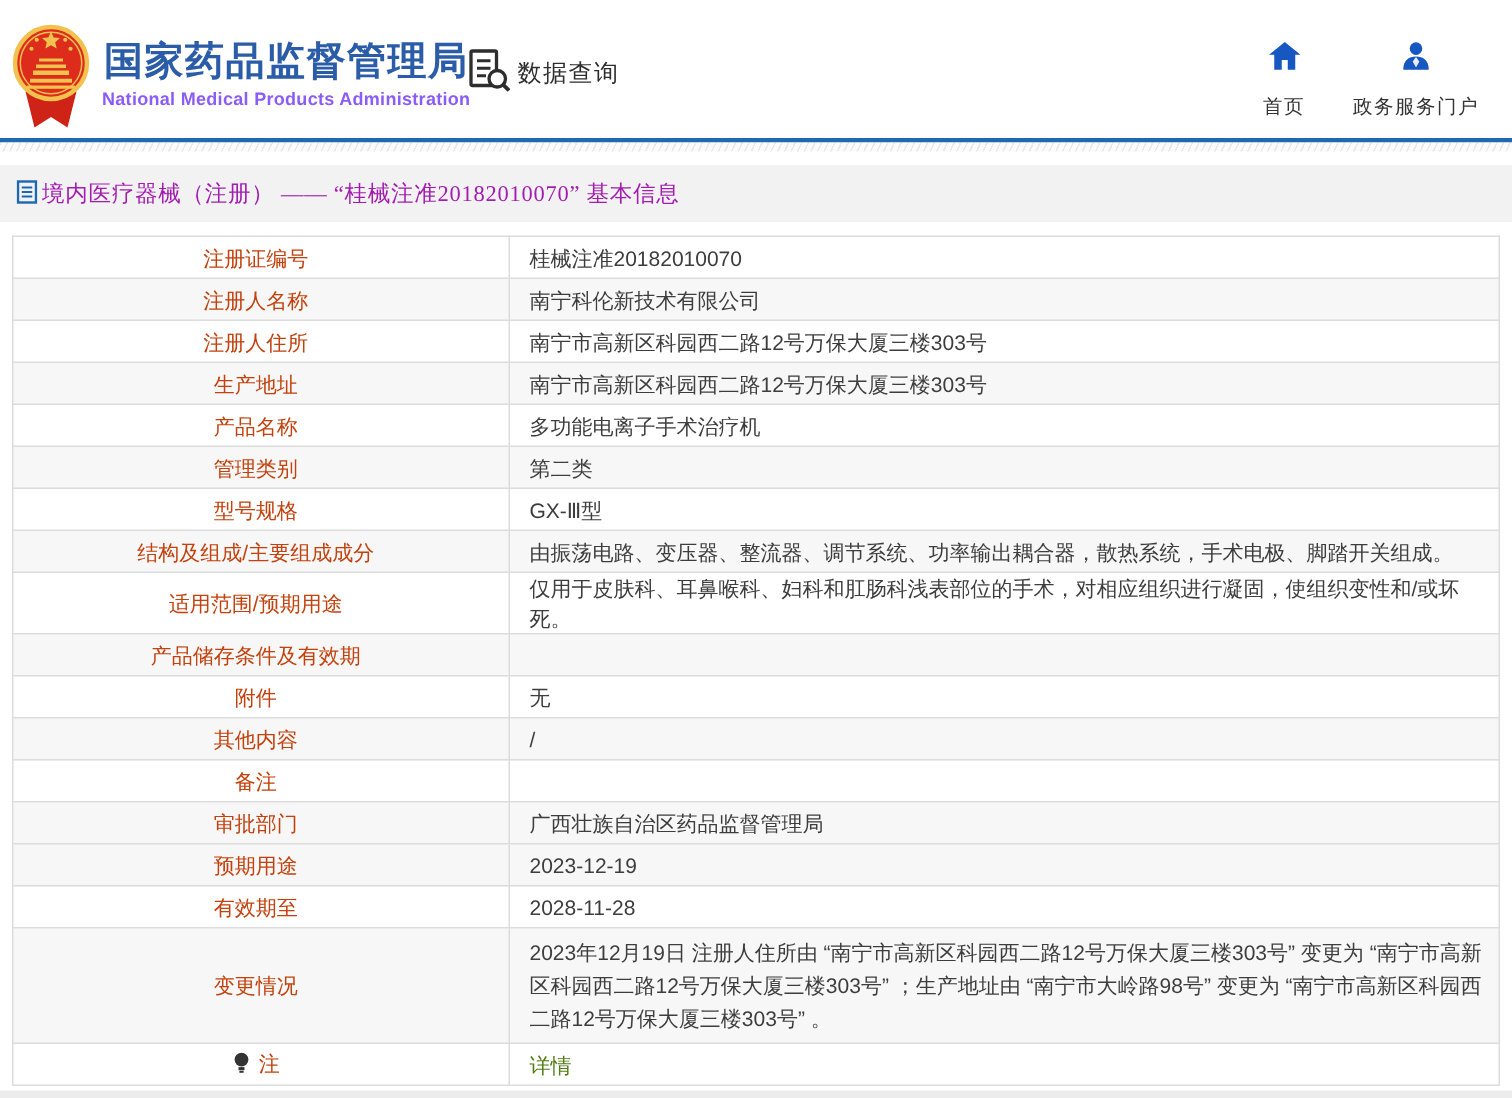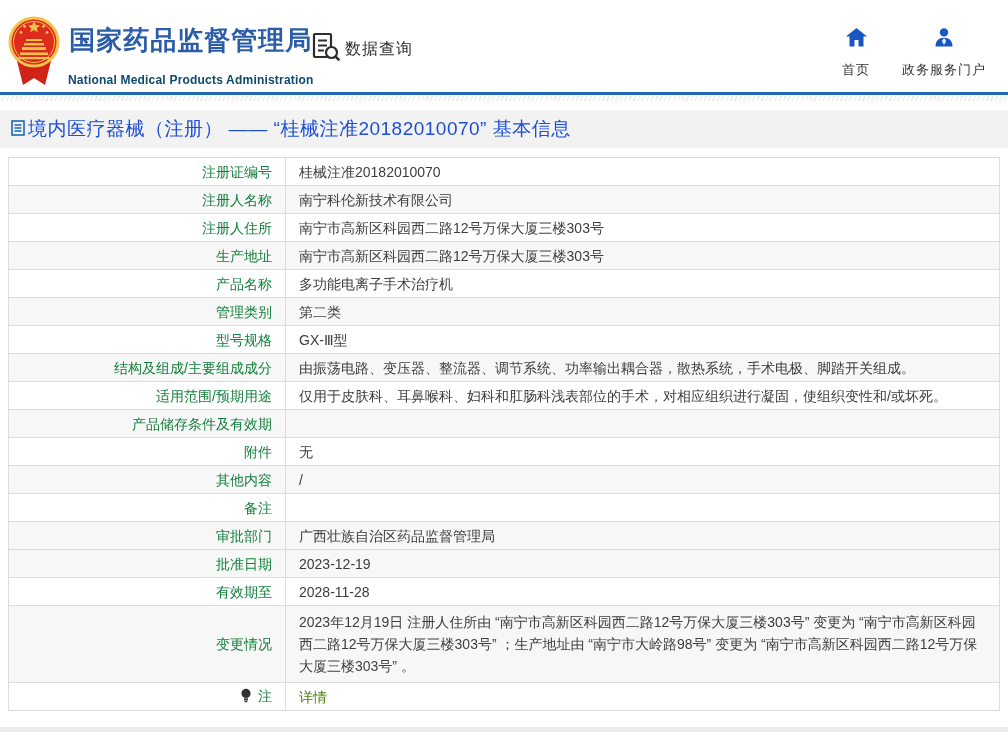--- a/index.html
+++ b/index.html
@@ -9,46 +9,46 @@
     font-family:"Liberation Sans","DejaVu Sans",sans-serif;
     -webkit-font-smoothing:antialiased;
   }
   
   .header { position:relative; height:92px; background:#fff;text-align:center; }
   .logo { position:absolute; left:8px; top:13px; width:52px; height:76px; }
   .title-block { position:absolute; left:68px; top:25px; }
   .site-title {
     font-size:26px; font-weight:bold; color:#2b5ca8; letter-spacing:1px; line-height:30px;
   }
-  .site-subtitle { font-size:12px; font-weight:bold; color:#0c4a6e; margin-top:18px; letter-spacing:0.2px; }
+  .site-subtitle { font-size:12px; font-weight:bold; color:#8b5cf6; margin-top:4px; letter-spacing:0.2px; }
   .data-query { position:absolute; left:312px; top:32px; display:flex; align-items:center; gap:5px; }
   .data-query-label { font-size:16px; color:#2d2d2d; letter-spacing:1px; }
   .top-nav { position:absolute; right:22px; top:28px; display:flex; gap:32px; }
   .top-nav-item { display:flex; flex-direction:column; align-items:center; cursor:pointer; }
   .top-nav-item .nav-label { font-size:13px; color:#333; margin-top:10px; letter-spacing:1px; }
   
   .top-rule { height:3px; background:#2268b0; }
   .hatch-strip {
     height:6px;
     background:repeating-linear-gradient(115deg,#e9e9e9 0px,#e9e9e9 1px,#fbfbfb 1px,#fbfbfb 4px);
   }
   
   .breadcrumb-bar {
     margin-top:9px; height:38px; background:#f2f2f2;
     display:flex; align-items:center; padding-left:11px;
   }
-  .breadcrumb-text { font-size:19px; color:#1d4ed8; margin-left:3px; letter-spacing:0.5px; }
+  .breadcrumb-text { font-size:15px; color:#a21caf; margin-left:3px; letter-spacing:0.5px;font-family:Liberation Serif, serif; }
   
   .info-table {
     width:992px; margin:9px 8px 0; border-collapse:collapse; table-layout:fixed;
     font-size:14px;
   }
   .info-table th, .info-table td { border:1px solid #dcdcdc; height:28px; }
   .info-table th {
-    width:277px; text-align:right; font-weight:normal; color:#15803d;
+    width:331px; font-weight:normal; color:#c2410c;
     padding:0 13px 0 6px; line-height:20px;
   }
   .info-table td { text-align:left; color:#3d3d3d; padding:0 10px 0 13px; line-height:20px; }
   .info-table tr.striped th, .info-table tr.striped td { background:#f7f7f7; }
   .info-table tr.tall td { line-height:22px; padding-top:5px; padding-bottom:5px; }
   .detail-link { color:#4d7c0f; text-decoration:none; cursor:pointer; }
   .bulb { display:inline-block; vertical-align:-2px; margin-right:2px; }
   
   .footer-strip { position:absolute; left:0; bottom:0; width:100%; height:5px; background:#ececec; }
 </style>
@@ -178,21 +178,21 @@
       </tr>
       <tr>
         <th><span>备注</span></th>
         <td></td>
       </tr>
       <tr class="striped">
         <th><span>审批部门</span></th>
         <td>广西壮族自治区药品监督管理局</td>
       </tr>
       <tr class="striped">
-        <th><span>批准日期</span></th>
+        <th><span>预期用途</span></th>
         <td>2023-12-19</td>
       </tr>
       <tr>
         <th><span>有效期至</span></th>
         <td>2028-11-28</td>
       </tr>
       <tr class="striped tall">
         <th><span>变更情况</span></th>
         <td>2023年12月19日 注册人住所由 “南宁市高新区科园西二路12号万保大厦三楼303号” 变更为 “南宁市高新区科园西二路12号万保大厦三楼303号” ；生产地址由 “南宁市大岭路98号” 变更为 “南宁市高新区科园西二路12号万保大厦三楼303号” 。</td>
       </tr>

